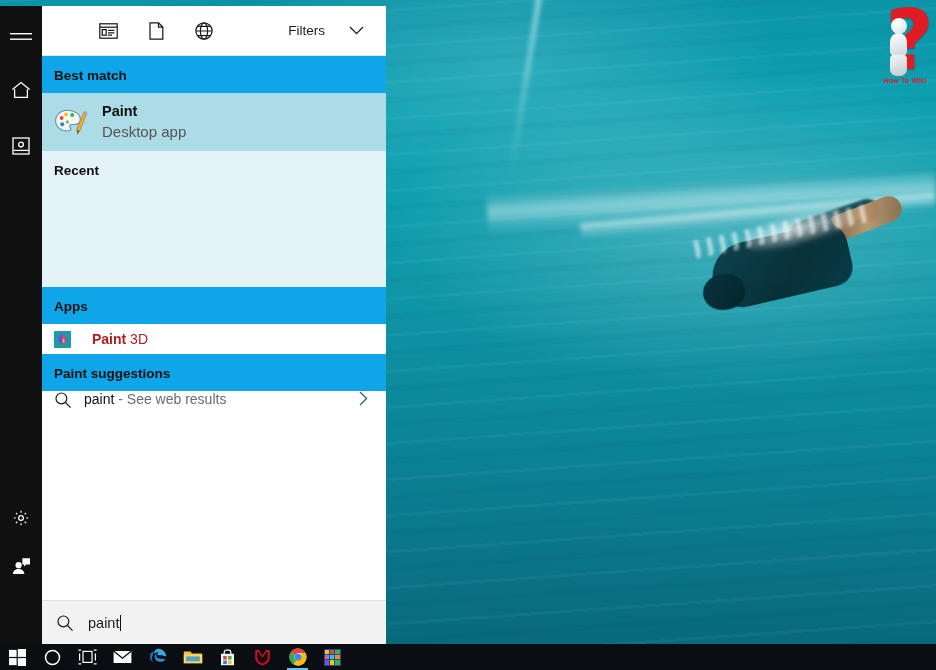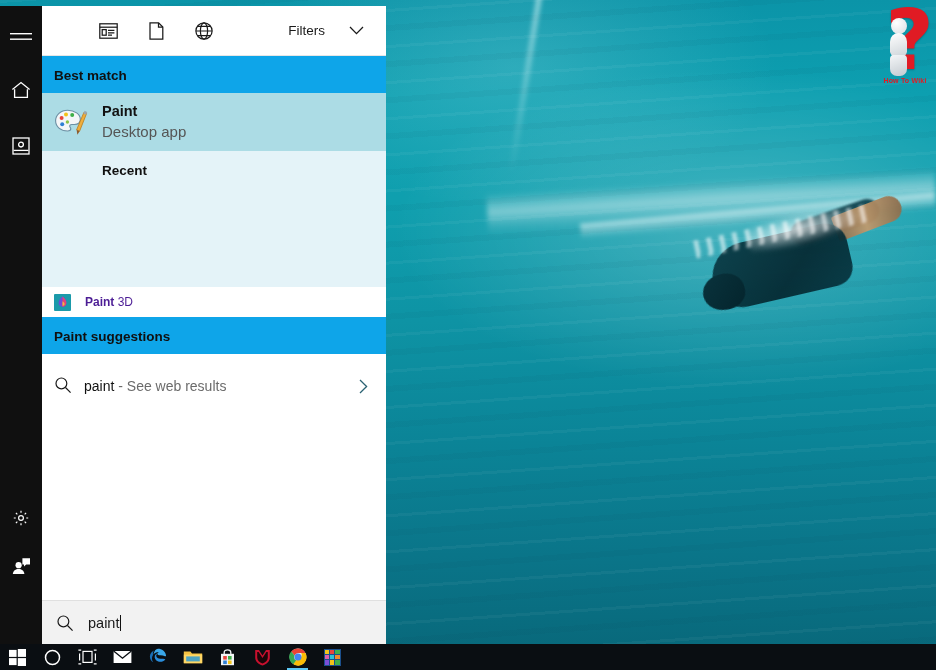--- a/index.html
+++ b/index.html
@@ -173,33 +173,33 @@
   #best-match-row {
     background:#ACDCE5; height:58px; display:flex; align-items:center;
     padding-left:12px; cursor:default;
   }
   #best-match-row .bm-text { margin-left:14px; line-height:1.22; }
   #best-match-row .bm-title { font-size:14.5px; font-weight:bold; color:#111; }
   #best-match-row .bm-sub { font-size:15px; color:#555; margin-top:2px; }
 
   
   #recent-block { background:#E4F3F8; height:136px; }
-  #recent-block .section-head { color:#111;margin-left:48px; }
+  #recent-block .section-head { color:#111; }
 
   
   .app-row {
     height:30px; display:flex; align-items:center; padding-left:12px; cursor:default;
   }
-  .app-row .app-label { margin-left:14px; font-size:12px; color:#4c1d95; }
+  .app-row .app-label { margin-left:21px; font-size:14px; color:#b91c1c; }
   .app-label b { font-weight:bold; }
   .app-label span.reg { font-weight:normal; }
 
   
   .sugg-row {
-    height:40px; display:flex; align-items:flex-end; padding-left:12px; cursor:default;
+    height:40px; display:flex; align-items:flex-start; padding-left:12px; cursor:default;
   }
   .sugg-row .sugg-text { margin-left:12px; font-size:14px; color:#111; flex:1; }
   .sugg-text .q { font-weight:normal; color:#111; }
   .sugg-text .d { color:#6b6b6b; }
   .sugg-row .chev { margin-right:18px; }
 
   
   #search-bar {
     height:44px; flex:0 0 44px; background:#F2F2F2;
     display:flex; align-items:center; padding-left:14px;
@@ -380,20 +380,21 @@
         <div class="bm-text">
           <div class="bm-title">Paint</div>
           <div class="bm-sub">Desktop app</div>
         </div>
       </div>
 
       <div id="recent-block">
         <div class="section-head">Recent</div>
       </div>
 
+      <div class="section-head sec-white">Apps</div>
 
       <div class="app-row">
         <span>
           <svg class="sq" width="17" height="17" viewBox="0 0 17 17">
             <rect width="17" height="17" rx="1" fill="#1b9aaa"></rect>
             <path d="M8.5 2.6 C10.9 4.6 12.4 6.6 12.4 9.0 C12.4 11.2 10.6 12.9 8.5 12.9 C6.4 12.9 4.6 11.2 4.6 9.0 C4.6 6.6 6.1 4.6 8.5 2.6 Z" fill="#6f4bd8"></path>
             <path d="M8.5 2.6 C10.9 4.6 12.4 6.6 12.4 9.0 C12.4 11.2 10.6 12.9 8.5 12.9 Z" fill="#e0457b"></path>
             <path d="M8.5 7.3 C9.9 8.3 10.6 9.2 10.6 10.1 C10.6 11.2 9.7 11.9 8.5 11.9 Z" fill="#f4b942"></path>
           </svg>
         </span>

